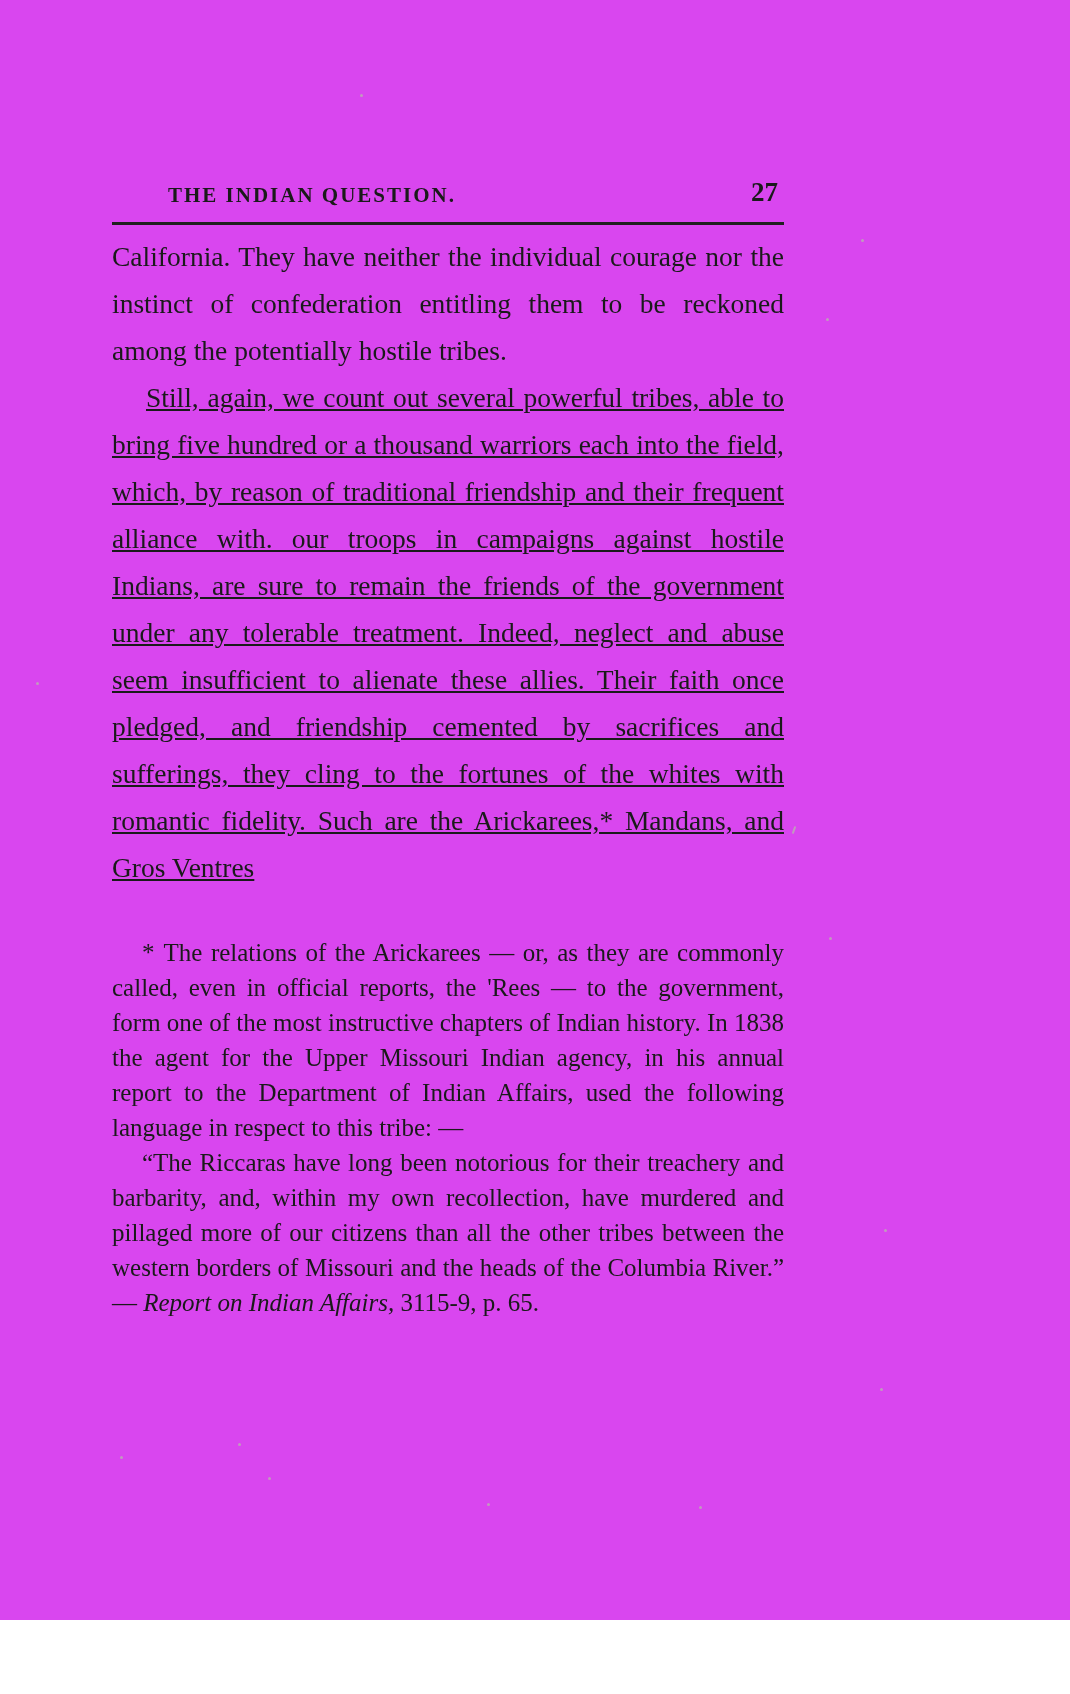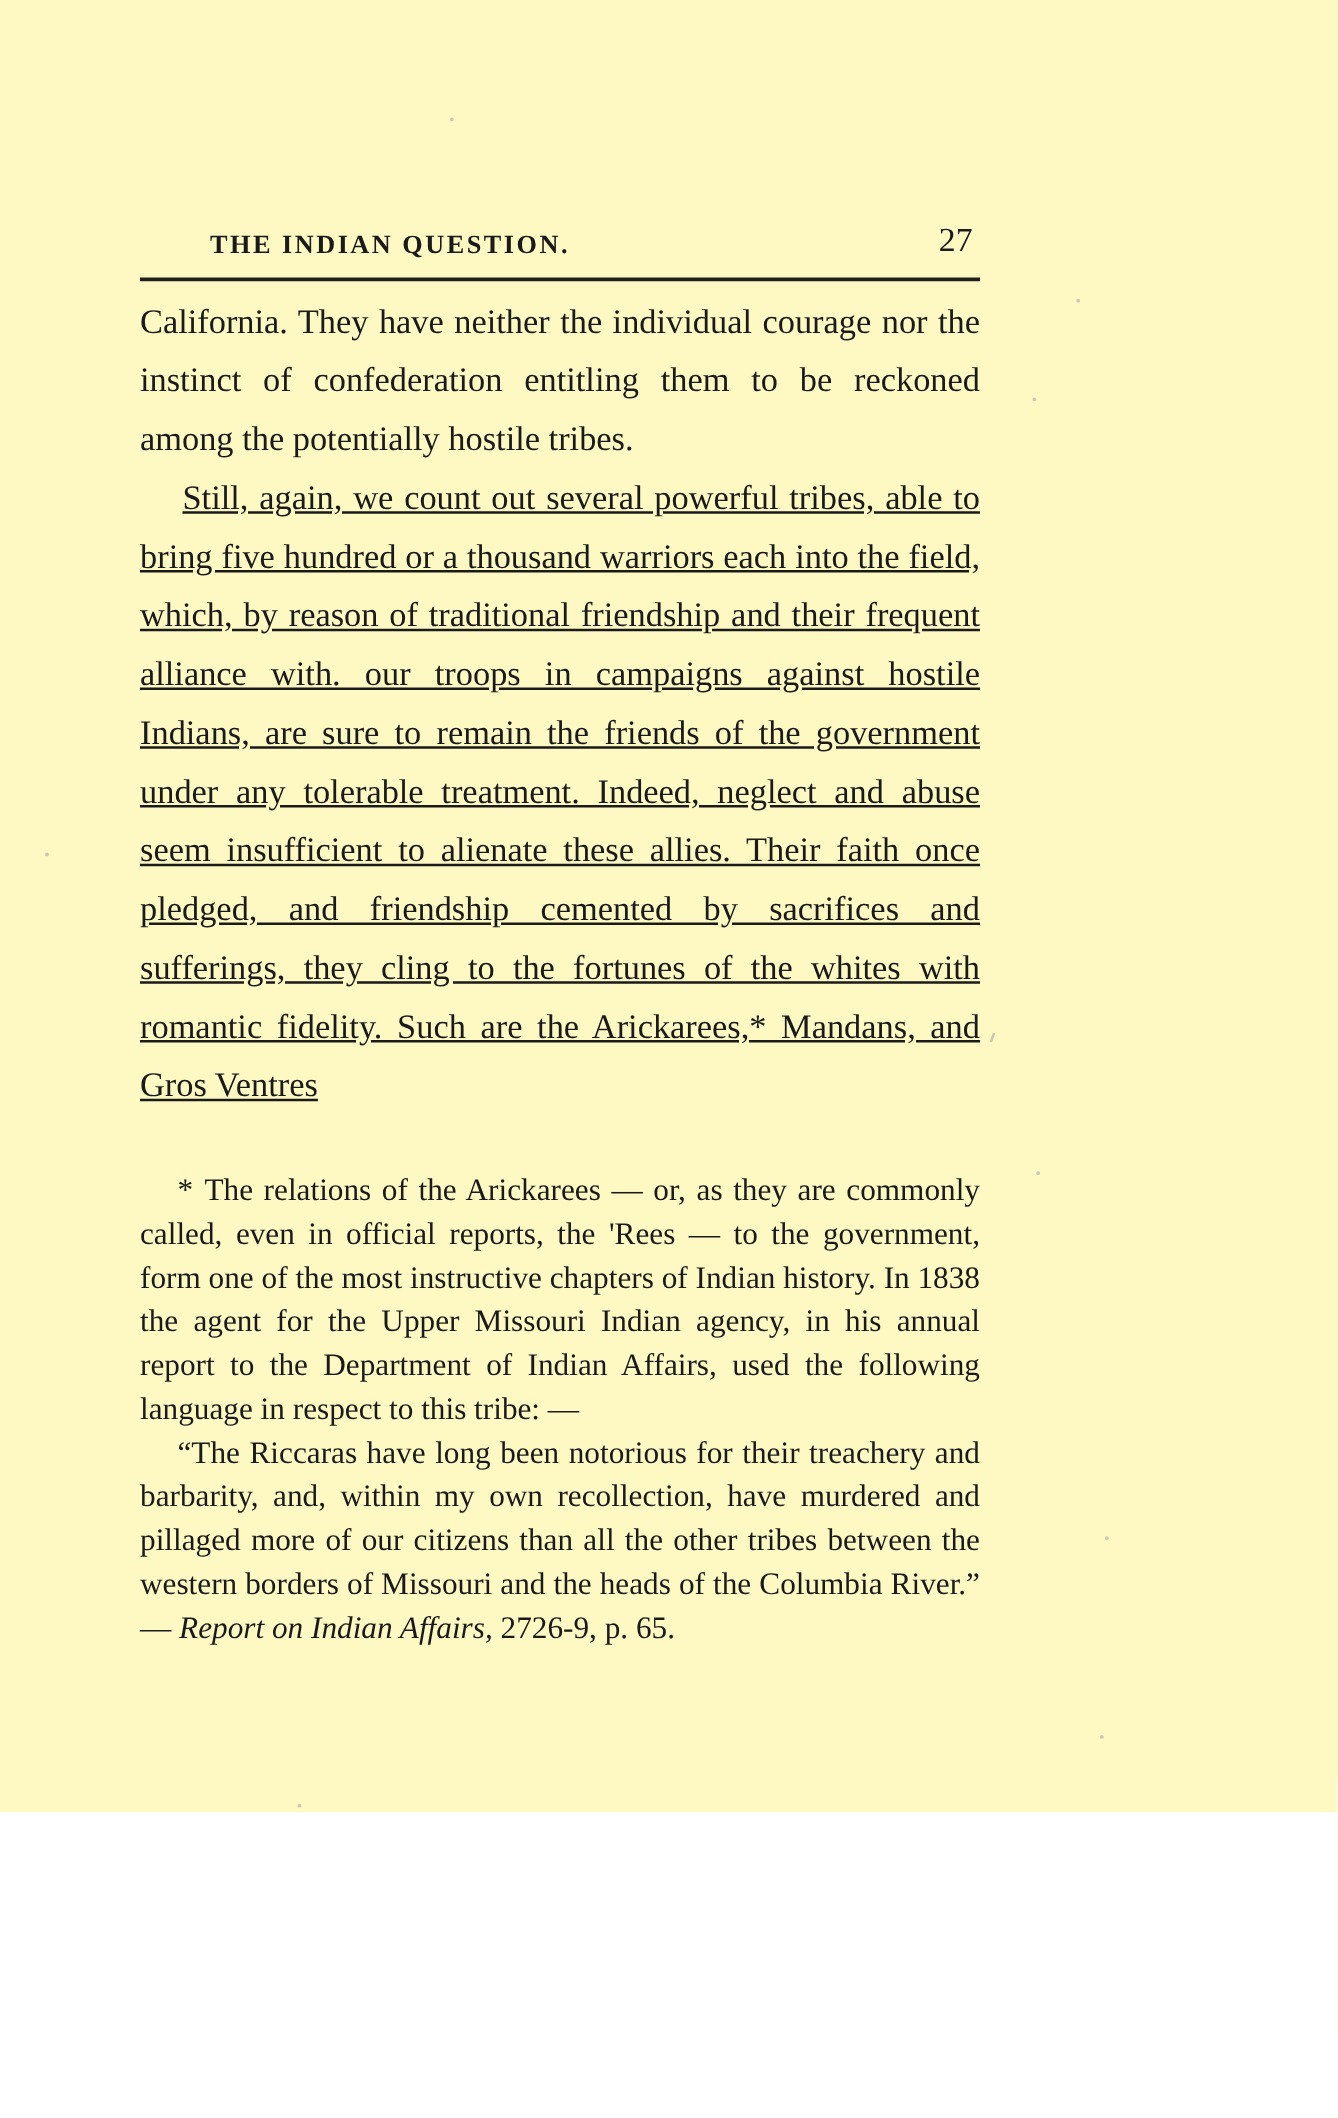--- a/index.html
+++ b/index.html
@@ -7,22 +7,22 @@
     padding: 0;
     background: #ffffff;
   }
   body {
     font-family: "Liberation Serif", serif;
     color: #1a1a1a;
   }
   .page {
     position: relative;
     width: 1070px;
-    height: 1450px;
-    background: #fef9c3;
+    height: 1620px;
+    background: #d946ef;
     overflow: hidden;
   }
   
   .speck {
     position: absolute;
     width: 3px;
     height: 3px;
     background: #b9b5ad;
     border-radius: 50%;
     opacity: .75;
@@ -42,21 +42,21 @@
   .runhead .title {
     font-size: 21px;
     letter-spacing: 2.0px;
     font-weight: bold;
     text-transform: uppercase;
     white-space: nowrap;
     padding-left: 56px;
   }
   .runhead .folio {
     font-size: 27px;
-    font-weight: normal;
+    font-weight: bold;
     padding-right: 6px;
   }
   .rule {
     margin-top: 14px;
     border-top: 3px solid #20201e;
     width: 100%;
   }
   .body-text {
     margin-top: 8px;
     font-size: 27.5px;
@@ -121,17 +121,17 @@
     <div class="body-text">
       <p>California. They have neither the individual courage nor the instinct of confederation entitling them to be reckoned among the potentially hostile tribes.</p>
       <p class="indent">Still, again, we count out several powerful tribes, able to bring five hundred or a thousand warriors each into the field, which, by reason of traditional friendship and their frequent alliance with. our troops in campaigns against hostile Indians, are sure to remain the friends of the government under any tolerable treatment. Indeed, neglect and abuse seem insufficient to alienate these allies. Their faith once pledged, and friendship cemented by sacrifices and sufferings, they cling to the fortunes of the whites with romantic fidelity. Such are the Arickarees,* Mandans, and Gros Ventres</p>
     </div>
 
     <div class="footnote">
       <p class="indent">
         <span class="star">*</span>
         <span>The relations of the Arickarees — or, as they are commonly called, even in official reports, the 'Rees — to the government, form one of the most instructive chapters of Indian history. In 1838 the agent for the Upper Missouri Indian agency, in his annual report to the Department of Indian Affairs, used the following language in respect to this tribe: —</span>
       </p>
-      <p class="indent"><span>“The Riccaras have long been notorious for their treachery and barbarity, and, within my own recollection, have murdered and pillaged more of our citizens than all the other tribes between the western borders of Missouri and the heads of the Columbia River.” — </span><i>Report on Indian Affairs,</i><span> 2726-9, p. 65.</span></p>
+      <p class="indent"><span>“The Riccaras have long been notorious for their treachery and barbarity, and, within my own recollection, have murdered and pillaged more of our citizens than all the other tribes between the western borders of Missouri and the heads of the Columbia River.” — </span><i>Report on Indian Affairs,</i><span> 3115-9, p. 65.</span></p>
     </div>
 
   </div>
 </div>
 
 </body></html>

